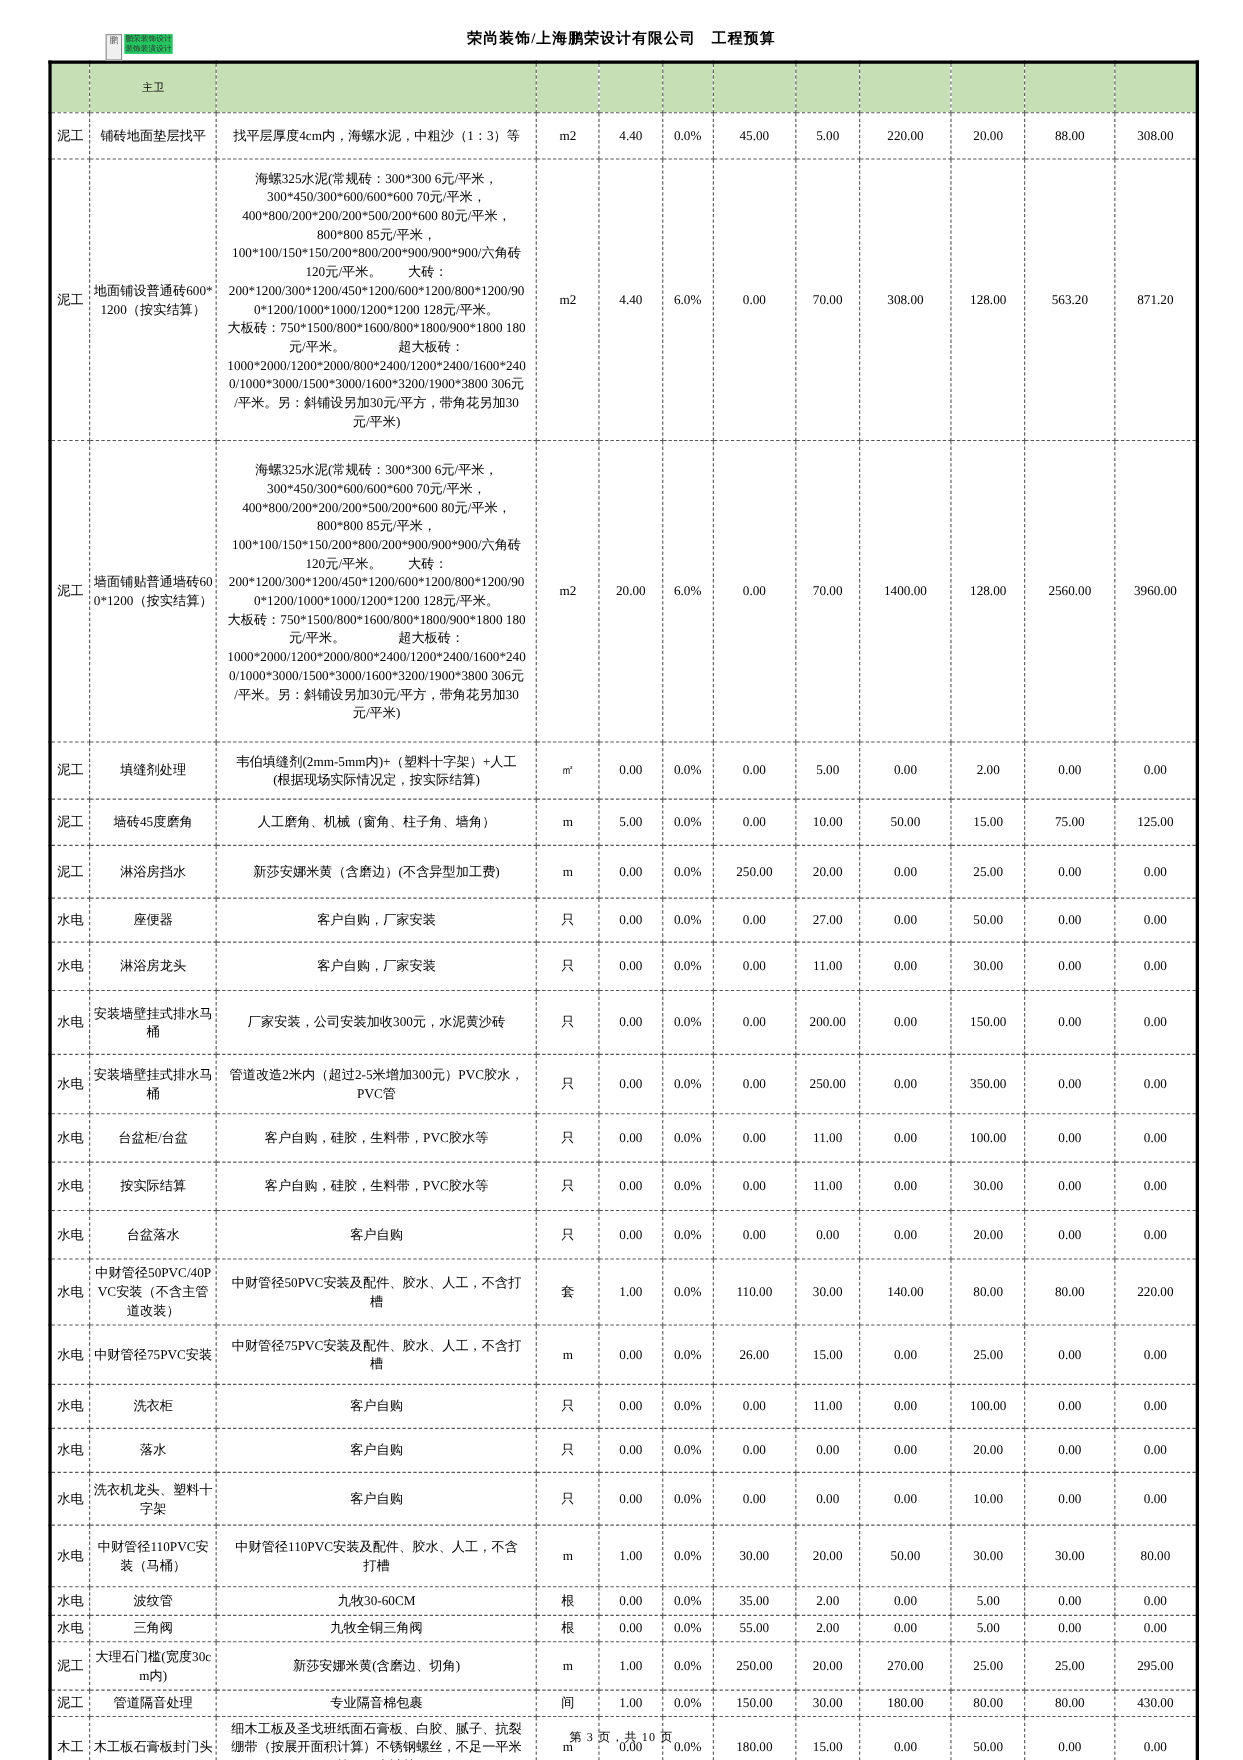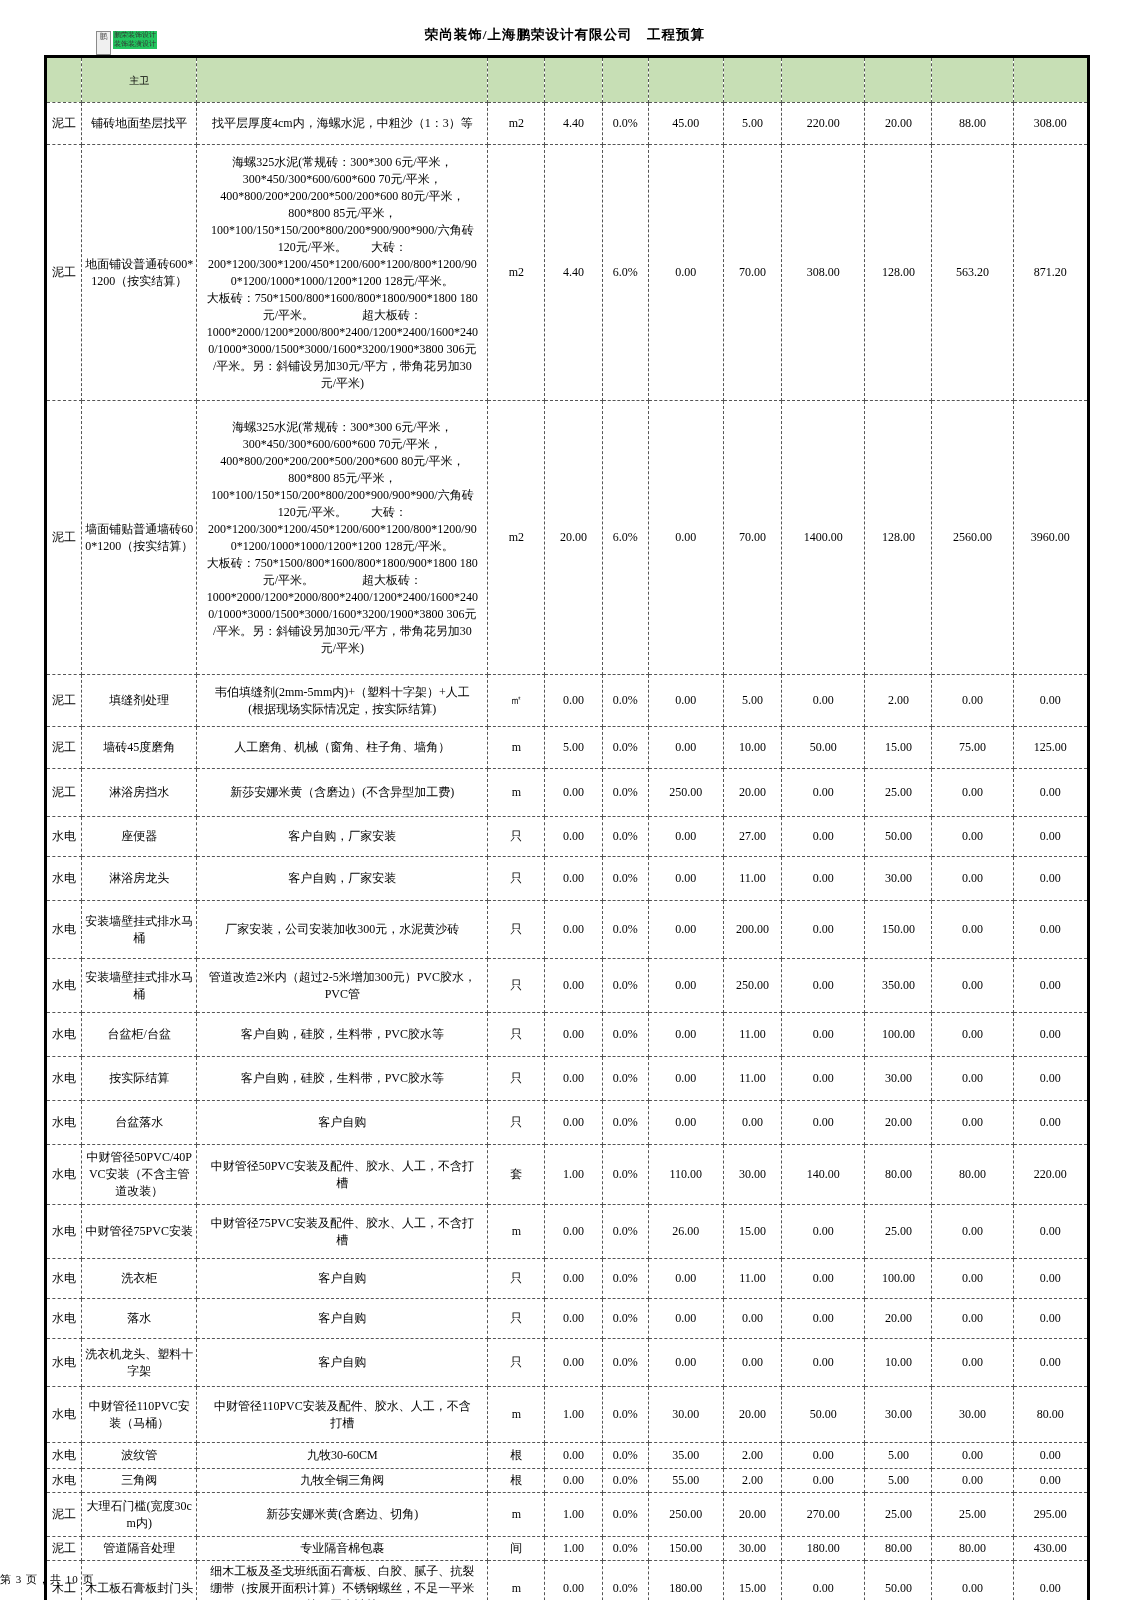--- a/index.html
+++ b/index.html
@@ -28,21 +28,21 @@
     border:1px dashed #555;
     font-size:12px;line-height:17px;
     padding:2px 3px;vertical-align:middle;overflow:hidden;
     text-align:center;
   }
   td.col-name{text-align:left;word-break:break-all;line-height:17px;padding-left:4px;}
   td.col-desc{text-align:left;word-break:break-all;white-space:pre-wrap;line-height:18px;padding-left:5px;}
   tr.section-row td{height:40px;border:1px dashed #555;}
   tr.section-row td.col-name{font-size:10px;}
   .page-footer{
-    position:absolute;top:1572px;left:0;width:100%;
+    position:absolute;top:1572px;left:0;width:100%;text-align:center;
     font-size:11px;letter-spacing:1px;
   }
 </style>
 </head>
 <body>
 
 <div class="logo">
   <div class="logo-mark">鹏</div>
   <div class="logo-text">
     <span>鹏荣装饰设计</span>

